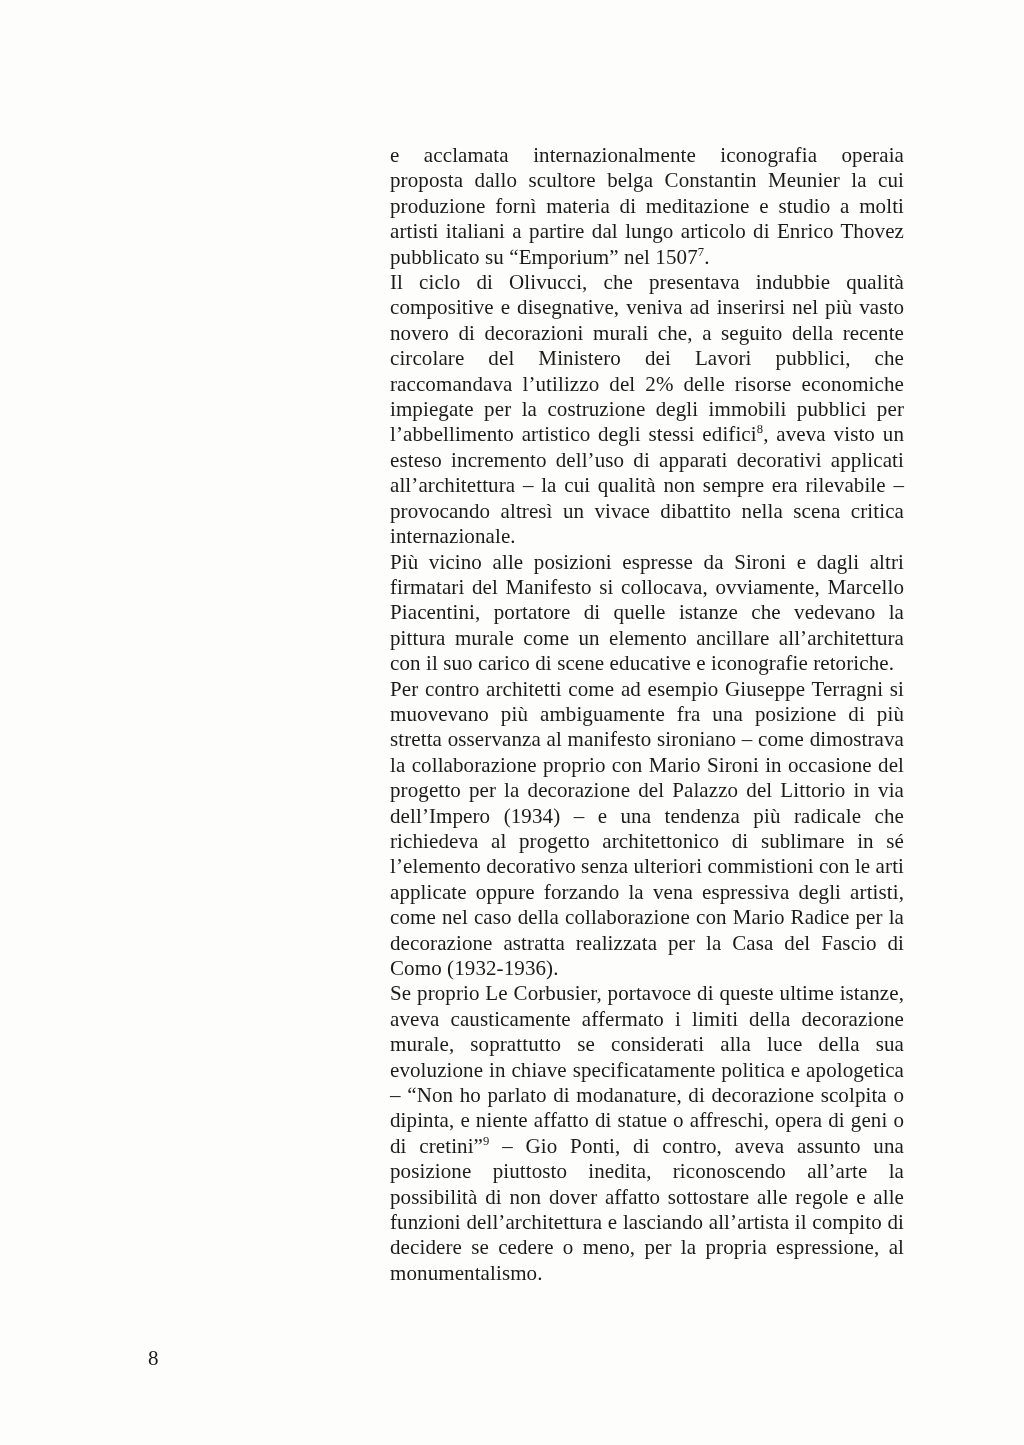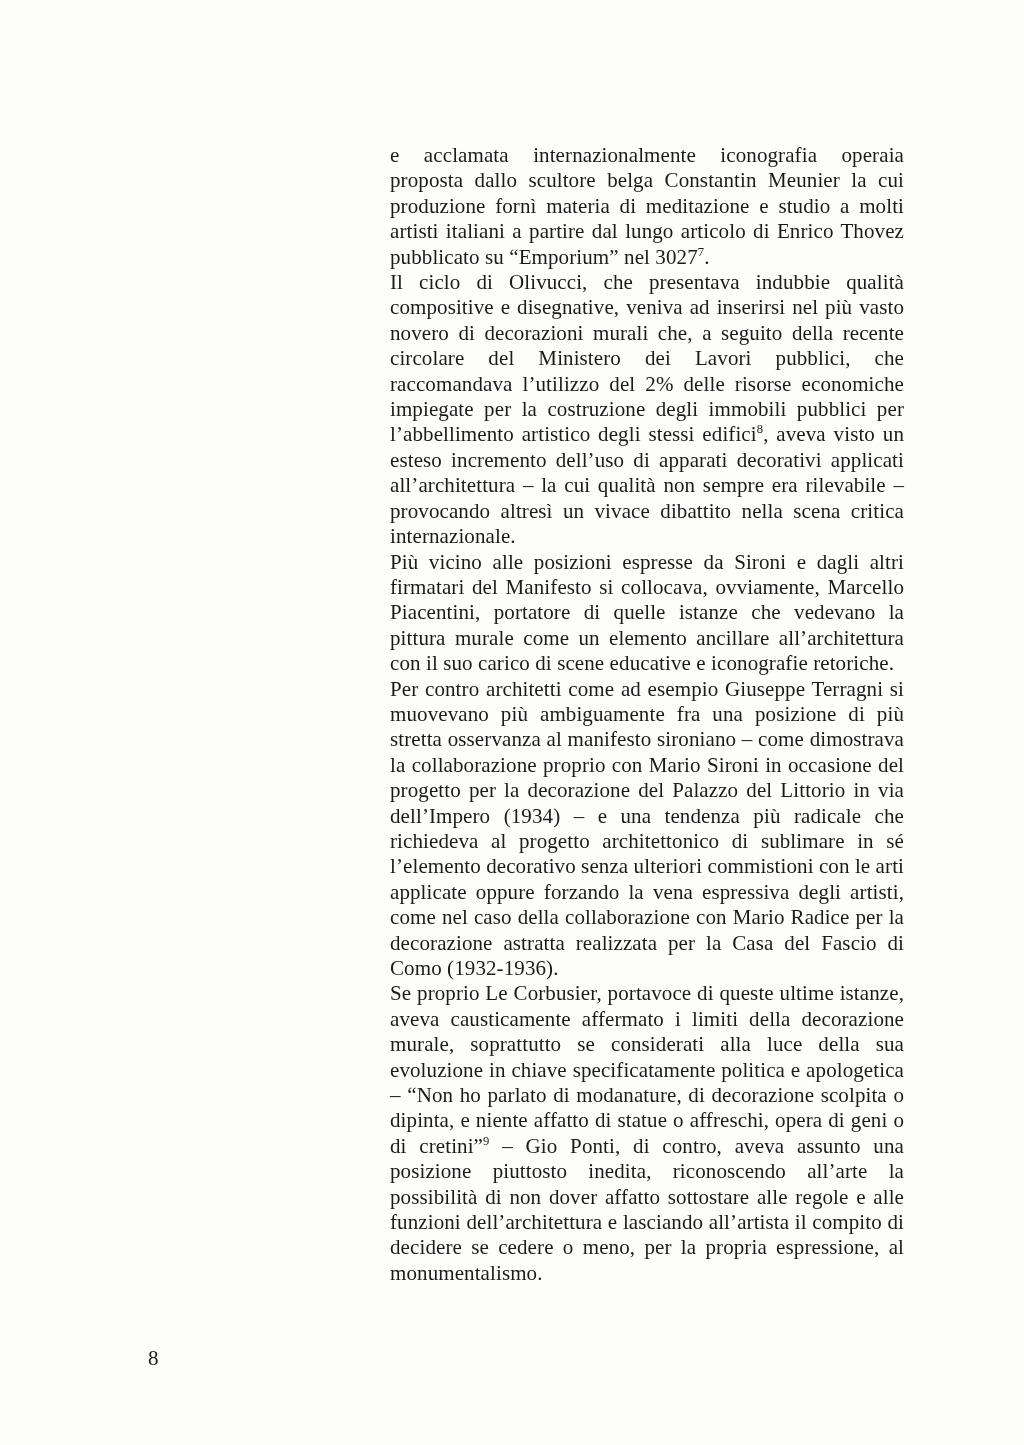--- a/index.html
+++ b/index.html
@@ -46,20 +46,20 @@
     top: 1346px;
     font-size: 21px;
     color: #1b1b1b;
   }
 </style>
 </head>
 <body style="background: rgb(253, 253, 252);">
 
 <div class="page">
   <main class="text-block" style="color: rgb(27, 27, 27);">
-      <p><span>e acclamata internazionalmente iconografia operaia proposta dallo scultore belga Constantin Meunier la cui produzione fornì materia di meditazione e studio a molti artisti italiani a partire dal lungo articolo di Enrico Thovez pubblicato su “Emporium” nel 3027</span><sup>7</sup><span>.</span></p>
+      <p><span>e acclamata internazionalmente iconografia operaia proposta dallo scultore belga Constantin Meunier la cui produzione fornì materia di meditazione e studio a molti artisti italiani a partire dal lungo articolo di Enrico Thovez pubblicato su “Emporium” nel 1507</span><sup>7</sup><span>.</span></p>
       <p><span>Il ciclo di Olivucci, che presentava indubbie qualità compositive e disegnative, veniva ad inserirsi nel più vasto novero di decorazioni murali che, a seguito della recente circolare del Ministero dei Lavori pubblici, che raccomandava l’utilizzo del 2% delle risorse economiche impiegate per la costruzione degli immobili pubblici per l’abbellimento artistico degli stessi edifici</span><sup>8</sup><span>, aveva visto un esteso incremento dell’uso di apparati decorativi applicati all’architettura – la cui qualità non sempre era rilevabile – provocando altresì un vivace dibattito nella scena critica internazionale.</span></p>
       <p><span>Più vicino alle posizioni espresse da Sironi e dagli altri firmatari del Manifesto si collocava, ovviamente, Marcello Piacentini, portatore di quelle istanze che vedevano la pittura murale come un elemento ancillare all’architettura con il suo carico di scene educative e iconografie retoriche.</span></p>
       <p><span>Per contro architetti come ad esempio Giuseppe Terragni si muovevano più ambiguamente fra una posizione di più stretta osservanza al manifesto sironiano – come dimostrava la collaborazione proprio con Mario Sironi in occasione del progetto per la decorazione del Palazzo del Littorio in via dell’Impero (1934) – e una tendenza più radicale che richiedeva al progetto architettonico di sublimare in sé l’elemento decorativo senza ulteriori commistioni con le arti applicate oppure forzando la vena espressiva degli artisti, come nel caso della collaborazione con Mario Radice per la decorazione astratta realizzata per la Casa del Fascio di Como (1932-1936).</span></p>
       <p><span>Se proprio Le Corbusier, portavoce di queste ultime istanze, aveva causticamente affermato i limiti della decorazione murale, soprattutto se considerati alla luce della sua evoluzione in chiave specificatamente politica e apologetica – “Non ho parlato di modanature, di decorazione scolpita o dipinta, e niente affatto di statue o affreschi, opera di geni o di cretini”</span><sup>9</sup><span> – Gio Ponti, di contro, aveva assunto una posizione piuttosto inedita, riconoscendo all’arte la possibilità di non dover affatto sottostare alle regole e alle funzioni dell’architettura e lasciando all’artista il compito di decidere se cedere o meno, per la propria espressione, al monumentalismo.</span></p>
     </main>
   <div class="page-number">8</div>
 </div>
 
 </body></html>

